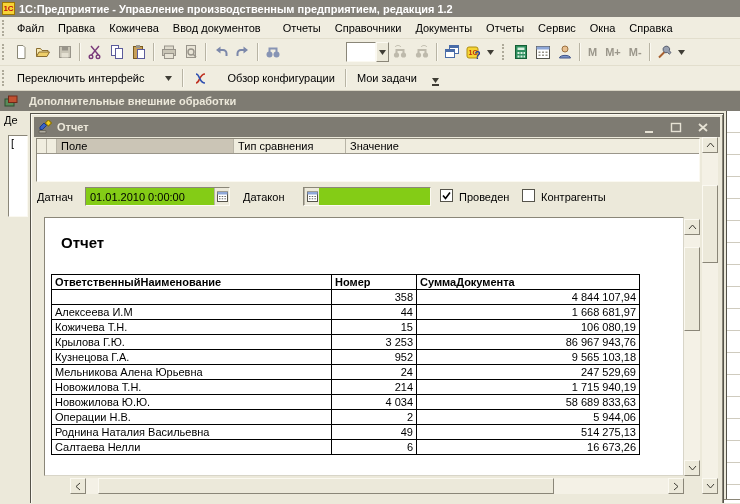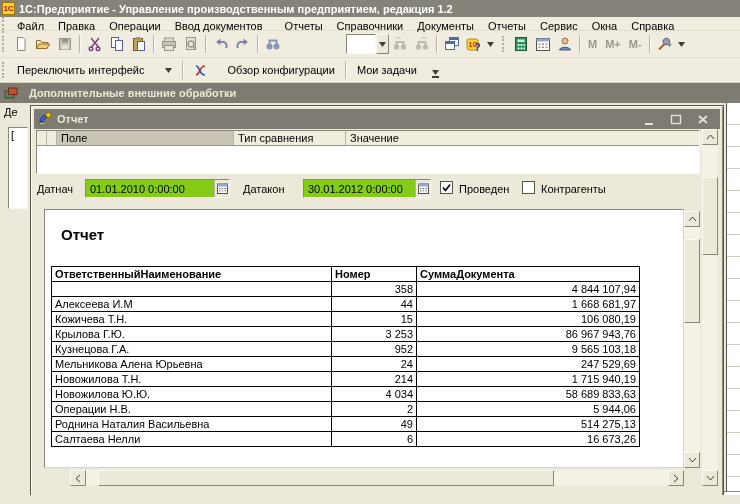--- a/index.html
+++ b/index.html
@@ -7,21 +7,21 @@
   body{font-family:"Liberation Sans",sans-serif;font-size:11px;color:#000;background:#ECE9DA}
   .screen{position:relative;width:740px;height:504px;overflow:hidden}
   .abs{position:absolute}
 
   
   .titlebar{height:17px;background:#85827A;display:flex;align-items:center;gap:4px;padding-left:2px;color:#fff;font-weight:bold}
   .logo{width:13px;height:13px;background:#F7D437;border:1px solid #A07800;color:#C01010;font-size:8px;font-weight:bold;display:flex;align-items:center;justify-content:center;flex:none}
   .tb-title{white-space:nowrap;overflow:hidden}
 
   
-  .menubar{height:14px;background:#F0EDE0;display:flex;align-items:flex-start;border-bottom:1px solid #E2DECD}
+  .menubar{height:22px;background:#F0EDE0;display:flex;align-items:center;border-bottom:1px solid #E2DECD}
   .menu-item{padding:3px 7px;cursor:default;white-space:nowrap}
   .tb{height:27px;background:#F0EDE0;display:flex;align-items:center;border-bottom:1px solid #E2DECD}
   .tb2{height:25px;background:#F0EDE0;display:flex;align-items:center;border-bottom:1px solid #D8D4C4}
   .grip{width:5px;height:16px;margin:0 3px 0 2px;border-left:2px dotted #AEAA9A;flex:none}
   .sep{width:2px;height:18px;margin:0 3px;border-left:1px solid #B8B4A4;border-right:1px solid #FBF9F1;flex:none}
   .ti{width:22px;height:22px;background:transparent;border:1px solid transparent;display:flex;align-items:center;justify-content:center;flex:none;padding:0}
   .mbtn{font-weight:bold;color:#9B978B;background:none;border:none;font-size:11px;padding:0 4px;height:22px;flex:none}
   .txtbtn{display:flex;align-items:center;gap:20px;background:none;border:1px solid transparent;font-size:11px;padding:3px 6px;white-space:nowrap;flex:none}
   .dd{margin-left:2px;flex:none;display:flex;align-items:center}
   .combo{display:flex;height:20px;margin-left:62px;flex:none}
@@ -78,21 +78,21 @@
 
   <div class="titlebar">
     <span class="logo">1С</span>
     <span class="tb-title">1С:Предприятие - Управление производственным предприятием, редакция 1.2</span>
   </div>
 
   <div class="menubar">
     <span class="grip"></span>
     <span class="menu-item">Файл</span>
     <span class="menu-item">Правка</span>
-    <span class="menu-item">Операции</span>
+    <span class="menu-item">Кожичева</span>
     <span class="menu-item">Ввод документов</span>
     <span class="menu-item" style="margin-left:8px">Отчеты</span>
     <span class="menu-item">Справочники</span>
     <span class="menu-item">Документы</span>
     <span class="menu-item">Отчеты</span>
     <span class="menu-item">Сервис</span>
     <span class="menu-item">Окна</span>
     <span class="menu-item">Справка</span>
   </div>
 
@@ -367,21 +367,20 @@
                   <rect x="7.4" y="5" width="1.5" height="1"></rect>
                   <rect x="2" y="7.3" width="1.5" height="1"></rect>
                   <rect x="4.7" y="7.3" width="1.5" height="1"></rect>
                   <rect x="7.4" y="7.3" width="1.5" height="1"></rect>
                 </g>
               </svg>
             </button>
         </div>
         <span class="dlabel" style="left:209px;top:54px">Датакон</span>
         <div class="dinput" style="left:269px;top:50px;width:128px">
-          <span class="dval">30.01.2012  0:00:00</span>
           <button class="calbtn">
               <svg width="11" height="11" viewBox="0 0 11 11">
                 <rect x="0.5" y="1" width="10" height="9.5" fill="#fff" stroke="#55534A"></rect>
                 <rect x="0.5" y="1" width="10" height="2.5" fill="#8FA8D8"></rect>
                 <g fill="#666">
                   <rect x="2" y="5" width="1.5" height="1"></rect>
                   <rect x="4.7" y="5" width="1.5" height="1"></rect>
                   <rect x="7.4" y="5" width="1.5" height="1"></rect>
                   <rect x="2" y="7.3" width="1.5" height="1"></rect>
                   <rect x="4.7" y="7.3" width="1.5" height="1"></rect>

